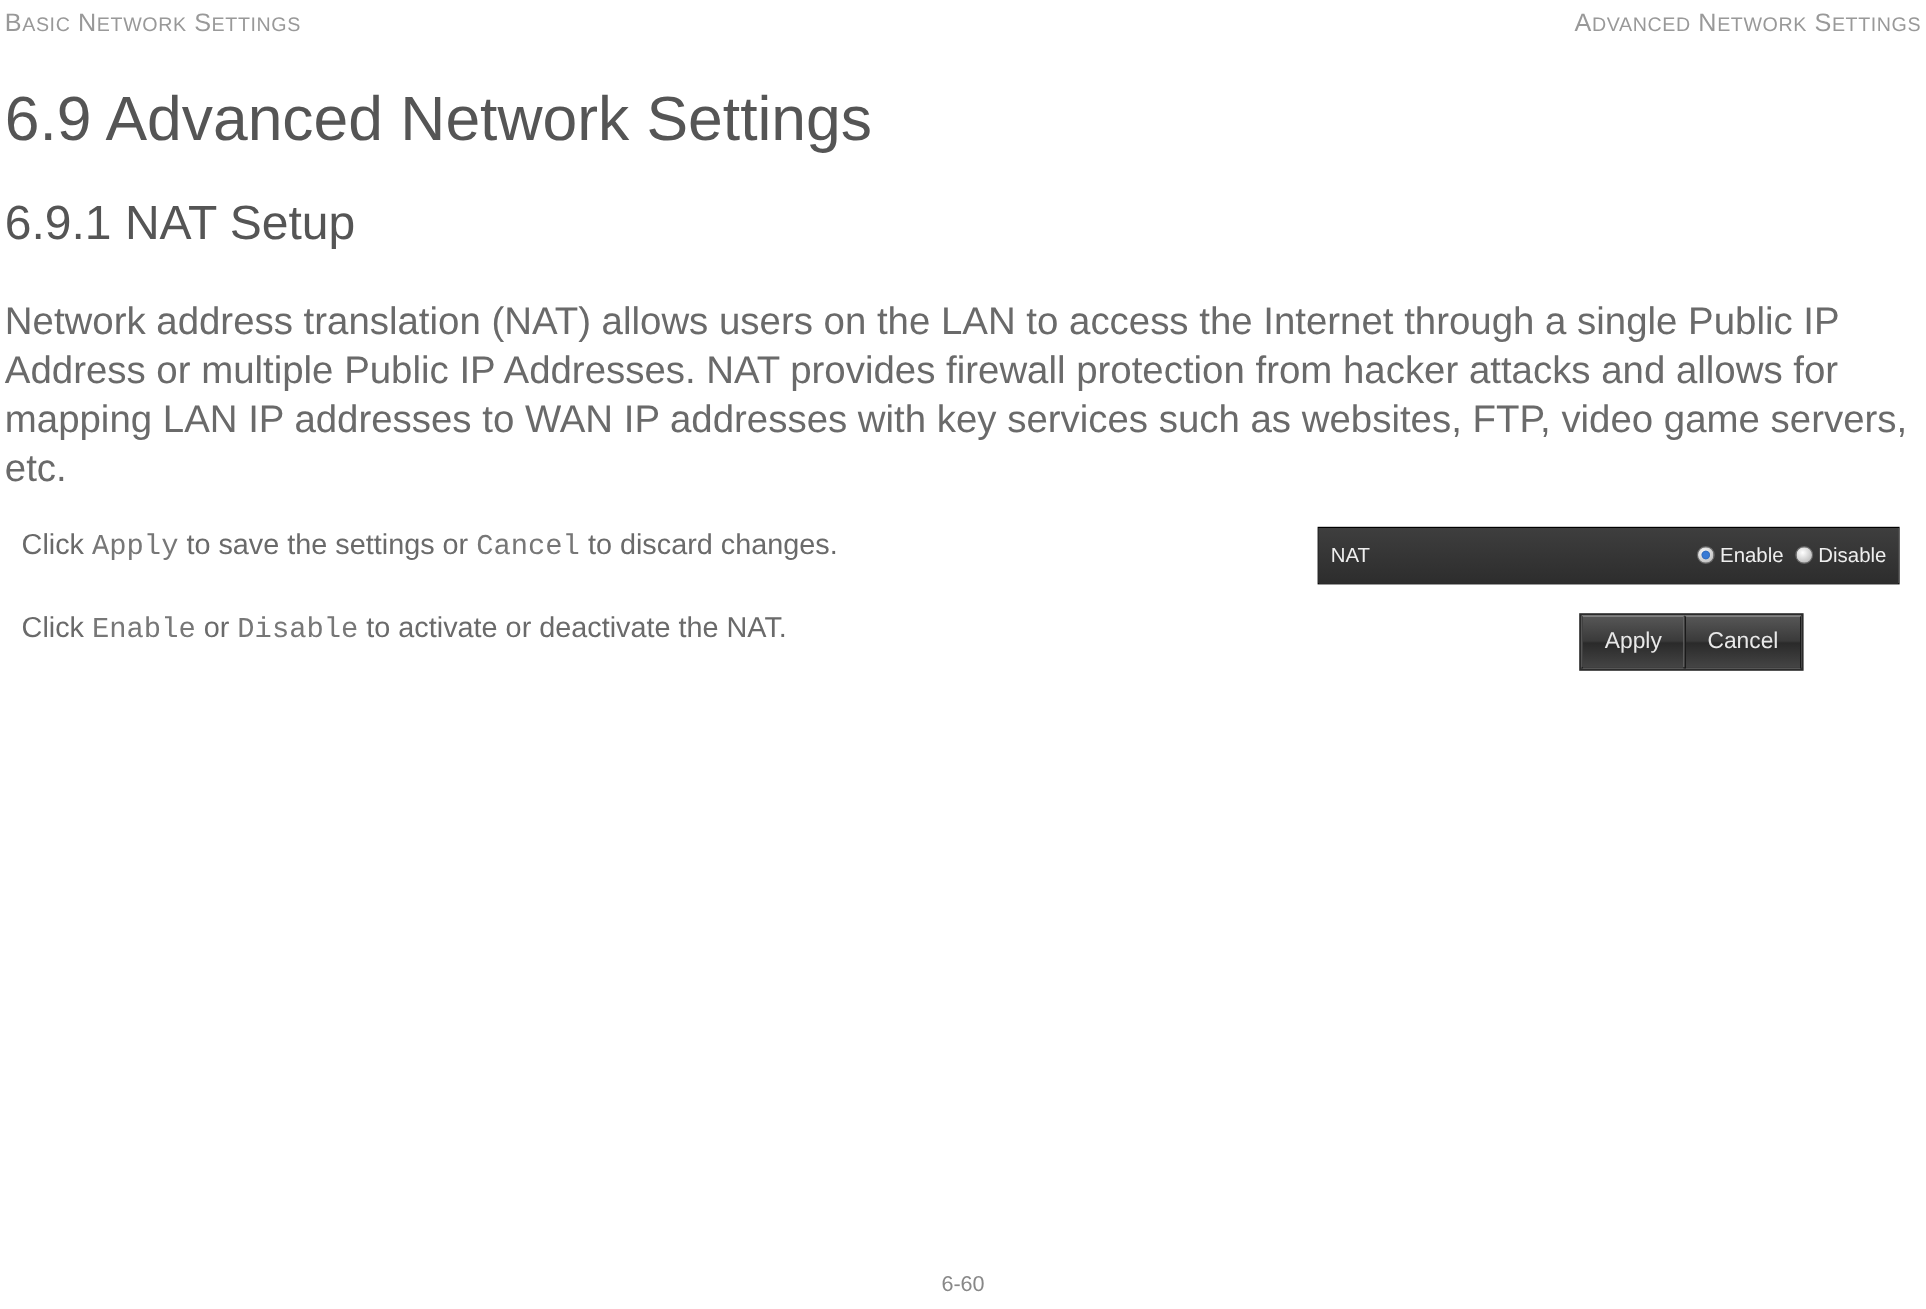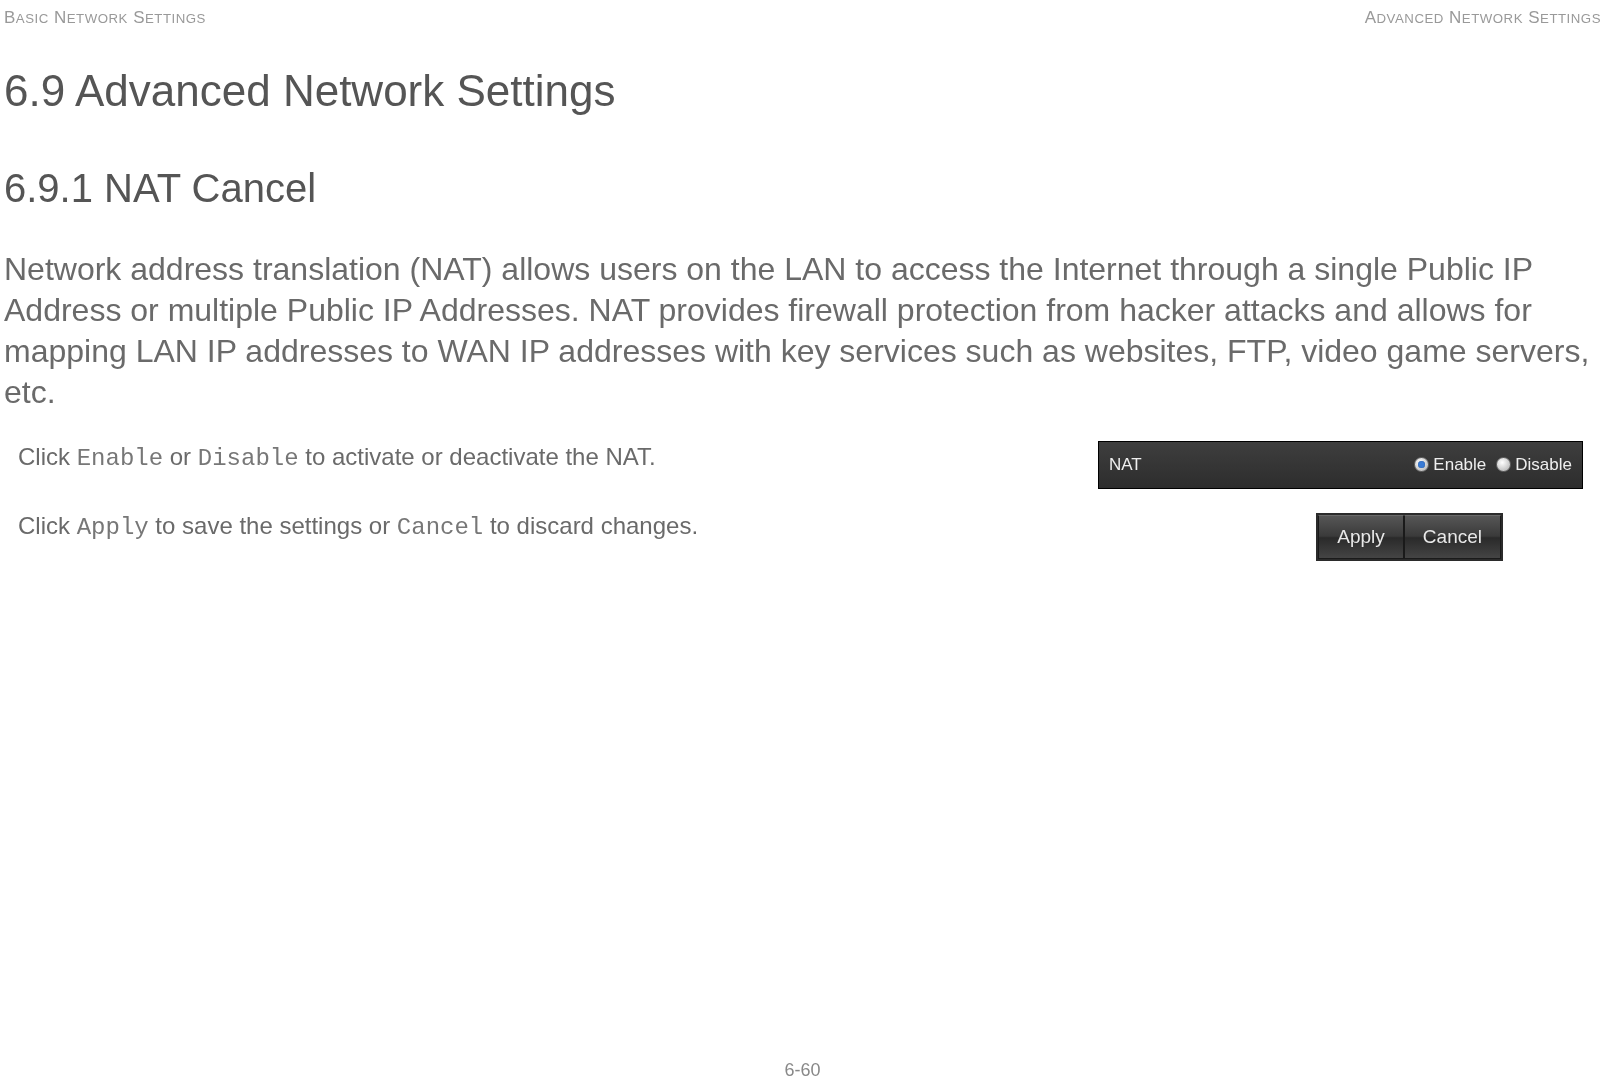--- a/index.html
+++ b/index.html
@@ -14,41 +14,41 @@
       height: 1091px;
       position: relative;
       padding: 0;
     }
     .header {
       display: flex;
       justify-content: space-between;
       padding: 8px 4px 0 4px;
       font-variant: small-caps;
       letter-spacing: 0.5px;
-      font-size: 17px;
+      font-size: 21px;
       color: #999;
     }
     .header .left,
     .header .right {
       text-transform: none;
     }
     .header .sc {
       font-size: 0.78em;
       vertical-align: baseline;
     }
     .content {
       padding: 10px 4px 0 4px;
     }
     h1.section-title {
       font-family: Verdana, Geneva, sans-serif;
       font-weight: 400;
-      font-size: 44px;
+      font-size: 52px;
       color: #555;
       margin-top: 28px;
-      margin-bottom: 50px;
+      margin-bottom: 34px;
     }
     h2.subsection-title {
       font-family: Verdana, Geneva, sans-serif;
       font-weight: 400;
       font-size: 40px;
       color: #555;
       margin-bottom: 38px;
     }
     p.intro {
       font-size: 32px;
@@ -169,30 +169,30 @@
   <div class="left">
     B<span class="sc">ASIC</span> N<span class="sc">ETWORK</span> S<span class="sc">ETTINGS</span>
   </div>
   <div class="right">
     A<span class="sc">DVANCED</span> N<span class="sc">ETWORK</span> S<span class="sc">ETTINGS</span>
   </div>
 </div>
 
 <div class="content">
   <h1 class="section-title">6.9 Advanced Network Settings</h1>
-  <h2 class="subsection-title">6.9.1 NAT Cancel</h2>
+  <h2 class="subsection-title">6.9.1 NAT Setup</h2>
   <p class="intro">Network address translation (NAT) allows users on the LAN to access the Internet through a single Public IP Address or multiple Public IP Addresses. NAT provides firewall protection from hacker attacks and allows for mapping LAN IP addresses to WAN IP addresses with key services such as websites, FTP, video game servers, etc.</p>
 
   <div class="two-col">
     <div class="left-col">
       <p class="instr">
-        <span>Click </span><span class="mono">Enable</span><span> or </span><span class="mono">Disable</span><span> to activate or deactivate the NAT.</span>
+        <span>Click </span><span class="mono">Apply</span><span> to save the settings or </span><span class="mono">Cancel</span><span> to discard changes.</span>
       </p>
       <p class="instr">
-        <span>Click </span><span class="mono">Apply</span><span> to save the settings or </span><span class="mono">Cancel</span><span> to discard changes.</span>
+        <span>Click </span><span class="mono">Enable</span><span> or </span><span class="mono">Disable</span><span> to activate or deactivate the NAT.</span>
       </p>
     </div>
 
     <div class="right-col">
       <div class="nat-panel">
         <span class="nat-label">NAT</span>
         <div class="nat-radios">
           <label class="radio-wrap">
             <span class="radio-outer selected"></span>
             <span class="radio-label">Enable</span>

